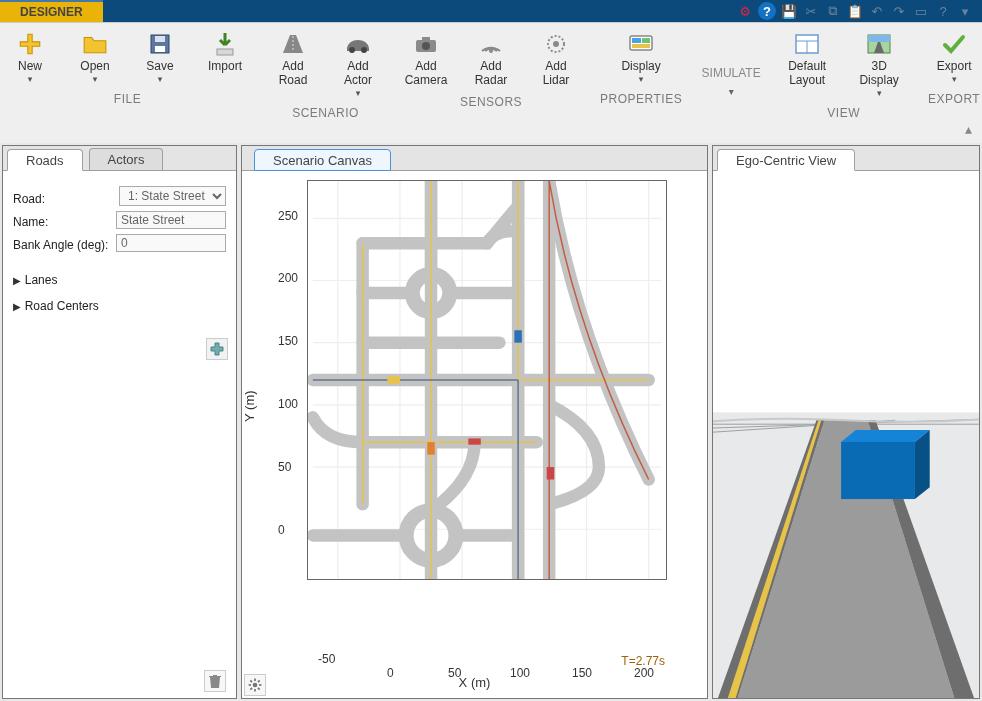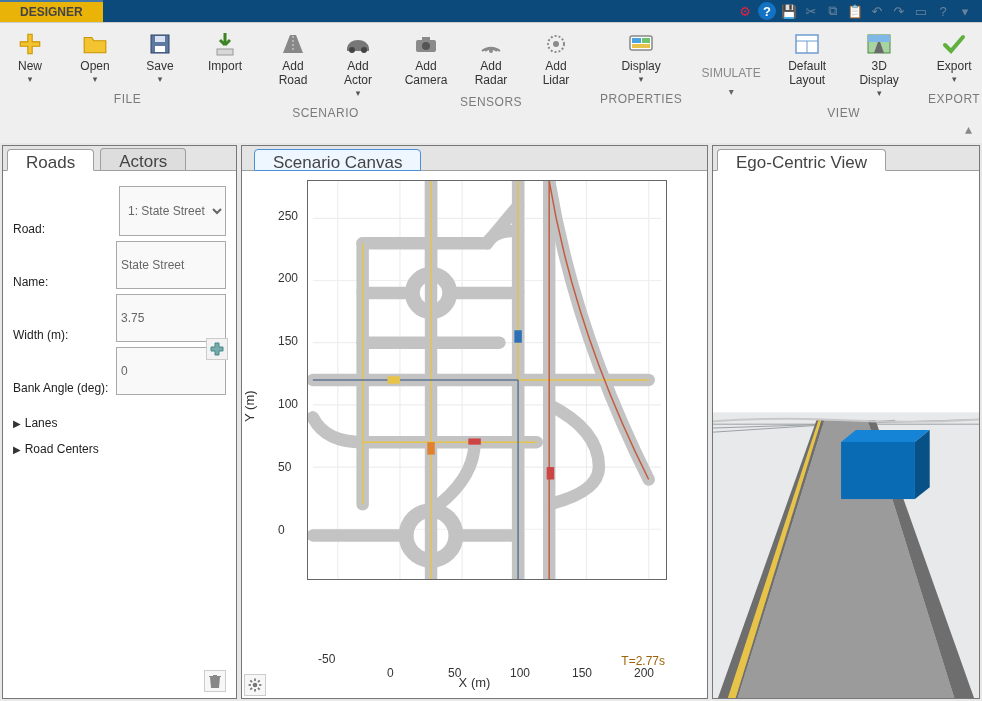--- a/index.html
+++ b/index.html
@@ -26,28 +26,28 @@
   .ts-sep { width:1px; background:#d0d0d0; margin:4px 4px 20px; }
   .ts-collapse { position:absolute; right:10px; bottom:6px; color:#888; font-size:14px; cursor:pointer;}
   
   .body { display:flex; height: calc(701px - 22px - 121px); }
   .panel { background:#fff; border:1px solid #777; margin:2px; position:relative; }
   .panel.left { width:235px; }
   .panel.center { flex:1; min-width:0; }
   .panel.right { width:268px; }
   
   .panel-tabs { display:flex; background:#e4e4e4; border-bottom:1px solid #9f9f9f; height:25px; }
-  .ptab { padding:3px 18px; font-size:17px; border:1px solid #9f9f9f; border-bottom:none; background:#ddd; margin:2px 2px 0 4px; border-radius:4px 4px 0 0; cursor:pointer; color:#444;}
+  .ptab { padding:3px 18px; font-size:13px; border:1px solid #9f9f9f; border-bottom:none; background:#ddd; margin:2px 2px 0 4px; border-radius:4px 4px 0 0; cursor:pointer; color:#444;}
   .ptab.active { background:#fff; border-bottom:1px solid #fff; position:relative; top:1px; }
   .ptab.blueactive { background:#eef6ff; border-color:#4a90d9; }
   
   .form { padding:10px 10px; }
   .form-row { display:flex; align-items:flex-end; margin:5px 0; }
   .form-row label { width:110px; font-size:12px; color:#222; }
-  .form-row input, .form-row select { flex:1; max-width:110px; font-size:12px; padding:16px 4px; border:1px solid #aaa; background:#f9f9f9; color:#666;}
+  .form-row input, .form-row select { flex:1; max-width:110px; font-size:12px; padding:1px 4px; border:1px solid #aaa; background:#f9f9f9; color:#666;}
   .section { padding:6px 10px; cursor:pointer;}
   .section::before { content:"▶"; font-size:10px; margin-right:4px; color:#333;}
   .addbtn { position:absolute; right:8px; top:192px; width:22px; height:22px; display:flex; align-items:center; justify-content:center; border:1px solid #ccc; background:#f2f2f2; cursor:pointer;}
   .trash { position:absolute; right:10px; bottom:6px; width:22px; height:22px; display:flex; align-items:center; justify-content:center; cursor:pointer; color:#555; border:1px solid #ccc; background:#f7f7f7;}
   
   .chart-wrap { position:absolute; top:30px; left:10px; right:10px; bottom:10px; }
   .gear { position:absolute; left:2px; bottom:2px; width:22px; height:22px; border:1px solid #ccc; background:#f7f7f7; display:flex;align-items:center;justify-content:center; cursor:pointer;}
   .timelabel { position:absolute; right:32px; bottom:20px; font-size:12px; color:#a16207; }
   
   .ego-scene { position:absolute; top:30px; left:0; right:0; bottom:0; overflow:hidden; background:linear-gradient(#fff 0 60%, #dfe3e5 60% 60%, #dfe3e5 100%);}
@@ -281,24 +281,20 @@
     <div class="form">
       <div class="form-row">
         <label>Road:</label>
         <select><option>1: State Street</option></select>
       </div>
       <div class="form-row">
         <label>Name:</label>
         <input value="State Street" style="">
       </div>
       <div class="form-row">
-        <label>Width (m):</label>
-        <input value="3.75" style="">
-      </div>
-      <div class="form-row">
         <label>Bank Angle (deg):</label>
         <input value="0" style="">
       </div>
     </div>
     <div class="section">Lanes</div>
     <div class="section">Road Centers</div>
     <div class="addbtn">
       <svg width="16" height="16" viewBox="0 0 16 16">
           <path fill="#7aa" stroke="#488" d="M6 2h4v4h4v4h-4v4H6v-4H2V6h4z"></path>
         </svg>

